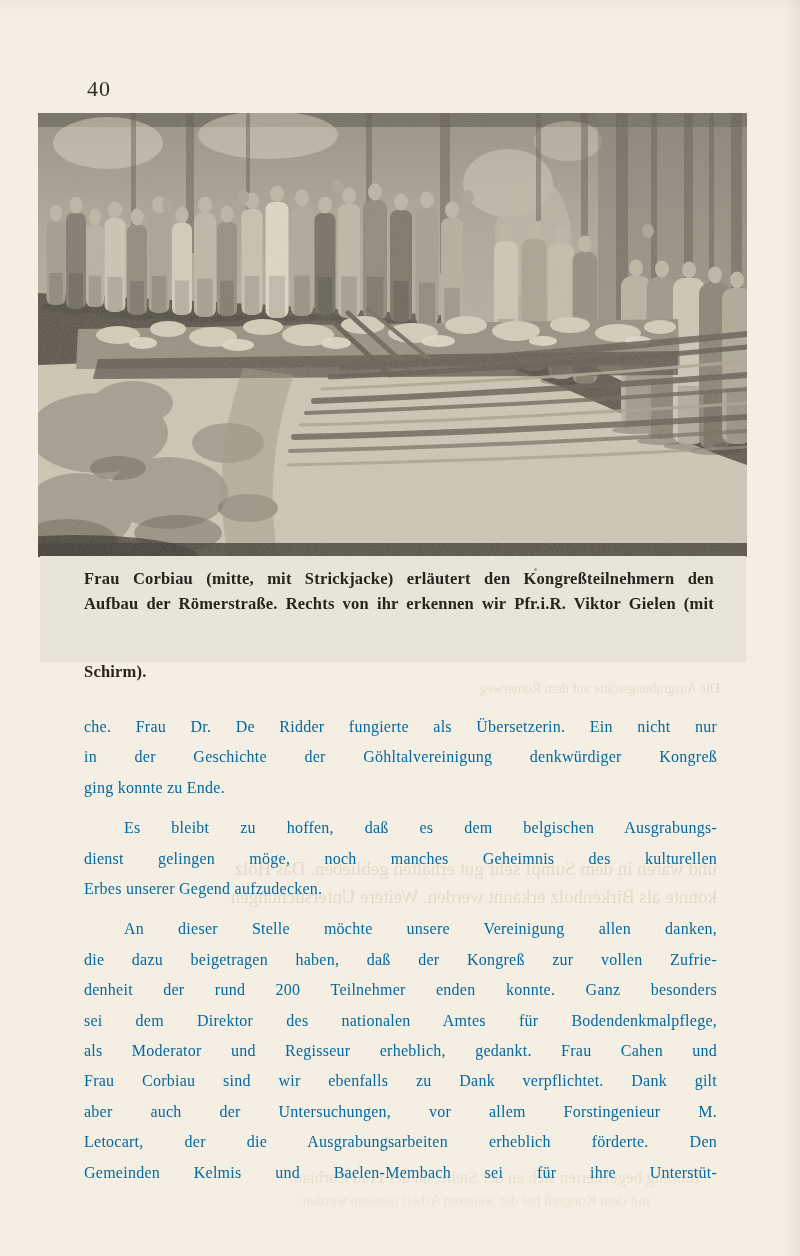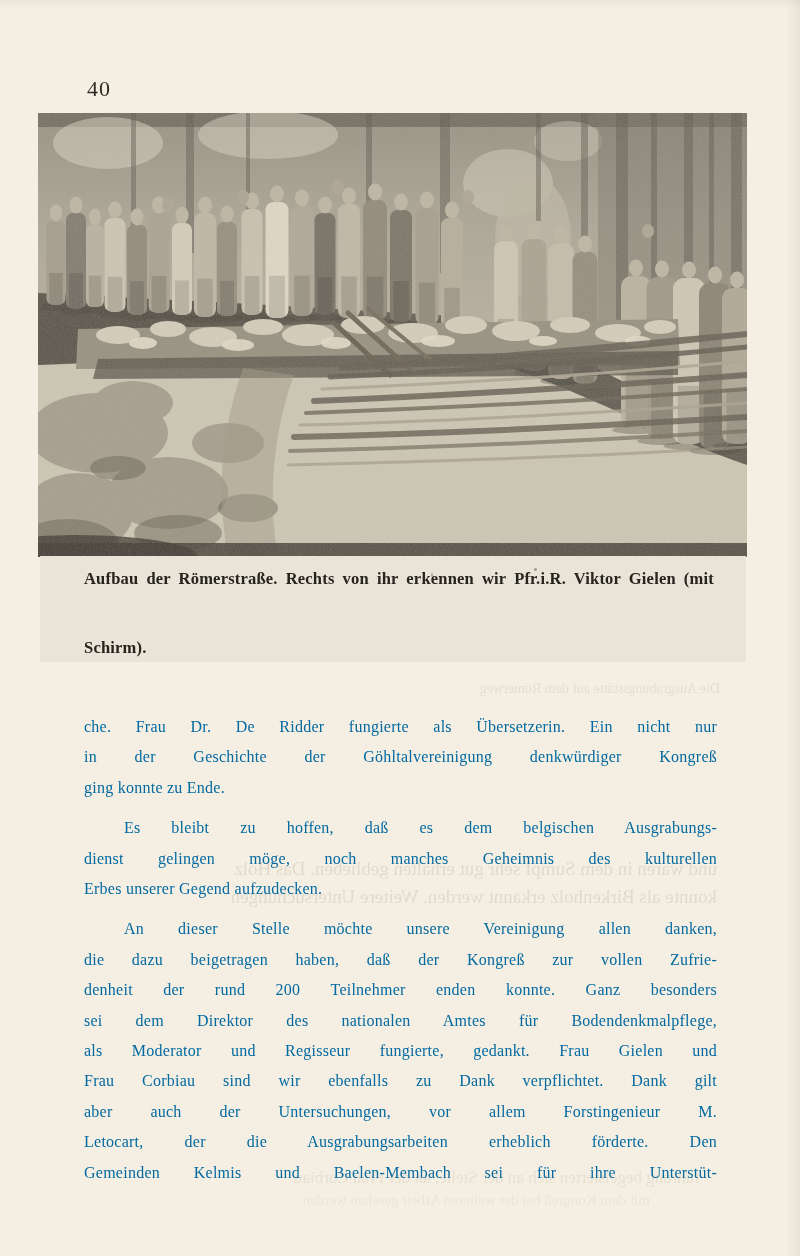--- a/index.html
+++ b/index.html
@@ -334,41 +334,42 @@
 
       <rect x="0" y="430" width="709" height="14" fill="#413d35" opacity="0.9"></rect>
       <ellipse cx="40" cy="444" rx="120" ry="22" fill="#37332c" opacity="0.8"></ellipse>
 
       <rect x="0" y="0" width="709" height="444" filter="url(#grainF)"></rect>
     </svg>
   </div>
 
   <div class="caption-band"></div>
   <div class="caption">
+      <div class="cap-line">Frau Corbiau (mitte, mit Strickjacke) erläutert den Kongreßteilnehmern den</div>
       <div class="cap-line">Aufbau der Römerstraße. Rechts von ihr erkennen wir Pfr.i.R. Viktor Gielen (mit</div>
       <div class="cap-line last">Schirm).</div>
     </div>
 
   <div class="body-text">
       <div class="para">
         <div class="tline">che. Frau Dr. De Ridder fungierte als Übersetzerin. Ein nicht nur</div>
         <div class="tline">in der Geschichte der Göhltalvereinigung denkwürdiger Kongreß</div>
         <div class="tline last">ging konnte zu Ende.</div>
       </div>
       <div class="para">
         <div class="tline first">Es bleibt zu hoffen, daß es dem belgischen Ausgrabungs-</div>
         <div class="tline">dienst gelingen möge, noch manches Geheimnis des kulturellen</div>
         <div class="tline last">Erbes unserer Gegend aufzudecken.</div>
       </div>
       <div class="para">
         <div class="tline first">An dieser Stelle möchte unsere Vereinigung allen danken,</div>
         <div class="tline">die dazu beigetragen haben, daß der Kongreß zur vollen Zufrie-</div>
         <div class="tline">denheit der rund 200 Teilnehmer enden konnte. Ganz besonders</div>
         <div class="tline">sei dem Direktor des nationalen Amtes für Bodendenkmalpflege,</div>
-        <div class="tline">als Moderator und Regisseur fungierte, gedankt. Frau Gielen und</div>
+        <div class="tline">als Moderator und Regisseur erheblich, gedankt. Frau Cahen und</div>
         <div class="tline">Frau Corbiau sind wir ebenfalls zu Dank verpflichtet. Dank gilt</div>
         <div class="tline">aber auch der Untersuchungen, vor allem Forstingenieur M.</div>
         <div class="tline">Letocart, der die Ausgrabungsarbeiten erheblich förderte. Den</div>
         <div class="tline">Gemeinden Kelmis und Baelen-Membach sei für ihre Unterstüt-</div>
       </div>
     </div>
 
   <div id="ghost-layer">
       <div class="ghost-line" style="top: 681px; left: 425px; width: 295px; font-size: 14px; opacity: 0.14;">Die Ausgrabungsstätte auf dem Römerweg</div>
       <div class="ghost-line" style="top: 858px; left: 84px; width: 633px; font-size: 19px; opacity: 0.17;">und waren in dem Sumpf sehr gut erhalten geblieben. Das Holz</div>

